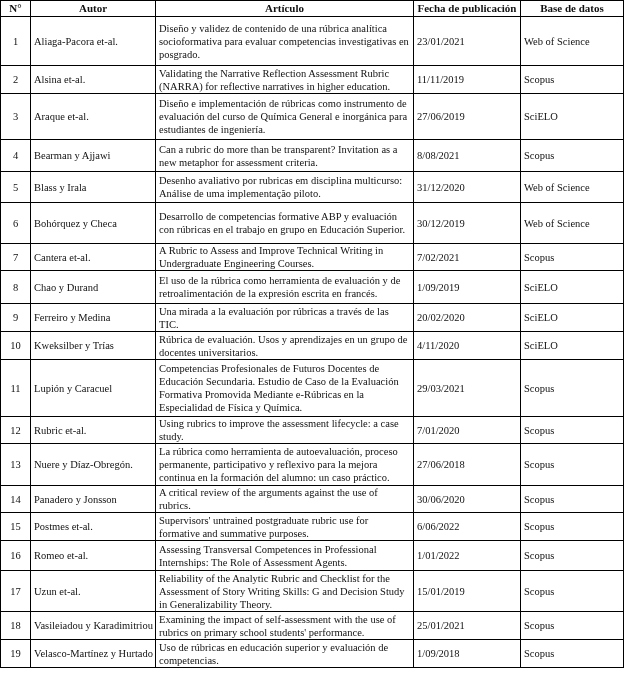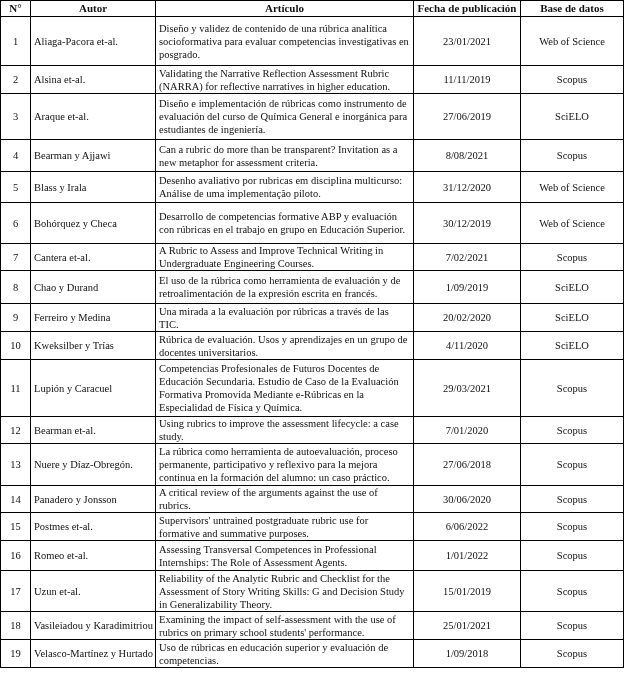--- a/index.html
+++ b/index.html
@@ -4,21 +4,21 @@
 <style>
   html, body { margin: 0; padding: 0; background: #ffffff; }
   body { width: 624px; height: 687px; overflow: hidden; position: relative;
          font-family: "Liberation Serif", "DejaVu Serif", serif; color: #111; }
   table { border-collapse: collapse; position: absolute; left: 0; top: 0; width: 623px; table-layout: fixed; }
   td, th { border: 1px solid #000; padding: 0 3px; font-size: 10.5px; line-height: 13px; vertical-align: middle; }
   th { font-weight: bold; text-align: center; height: 15px; font-size: 11px; }
   td.num { text-align: center; }
   td.author { text-align: left; white-space: nowrap; }
   td.title { text-align: left; }
-  td.date, td.db { text-align: center; }
+  td.date, td.db { }
 </style>
 </head>
 <body>
 
 <table>
   <colgroup>
     <col style="width:30px">
     <col style="width:125px">
     <col style="width:258px">
     <col style="width:107px">
@@ -106,21 +106,21 @@
       </tr>
       <tr style="height: 57px;">
         <td class="num">11</td>
         <td class="author">Lupión y Caracuel</td>
         <td class="title">Competencias Profesionales de Futuros Docentes de Educación Secundaria. Estudio de Caso de la Evaluación Formativa Promovida Mediante e-Rúbricas en la Especialidad de Física y Química.</td>
         <td class="date">29/03/2021</td>
         <td class="db">Scopus</td>
       </tr>
       <tr style="height: 27px;">
         <td class="num">12</td>
-        <td class="author">Bearman et-al.</td>
+        <td class="author">Rubric et-al.</td>
         <td class="title">Using rubrics to improve the assessment lifecycle: a case study.</td>
         <td class="date">7/01/2020</td>
         <td class="db">Scopus</td>
       </tr>
       <tr style="height: 42px;">
         <td class="num">13</td>
         <td class="author">Nuere y Díaz-Obregón.</td>
         <td class="title">La rúbrica como herramienta de autoevaluación, proceso permanente, participativo y reflexivo para la mejora continua en la formación del alumno: un caso práctico.</td>
         <td class="date">27/06/2018</td>
         <td class="db">Scopus</td>

